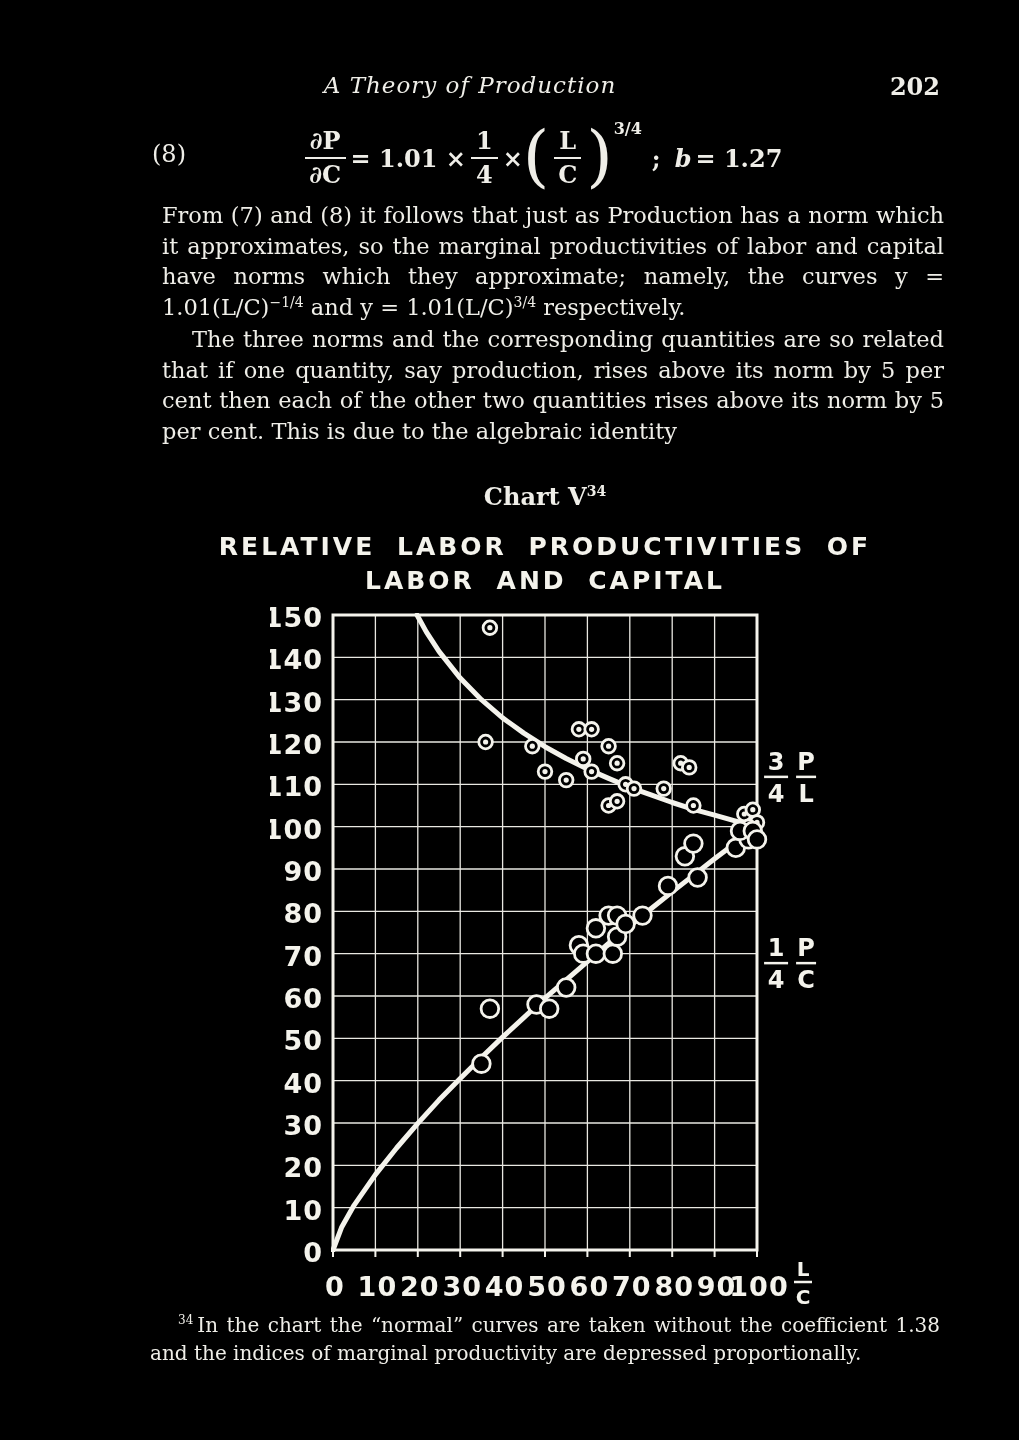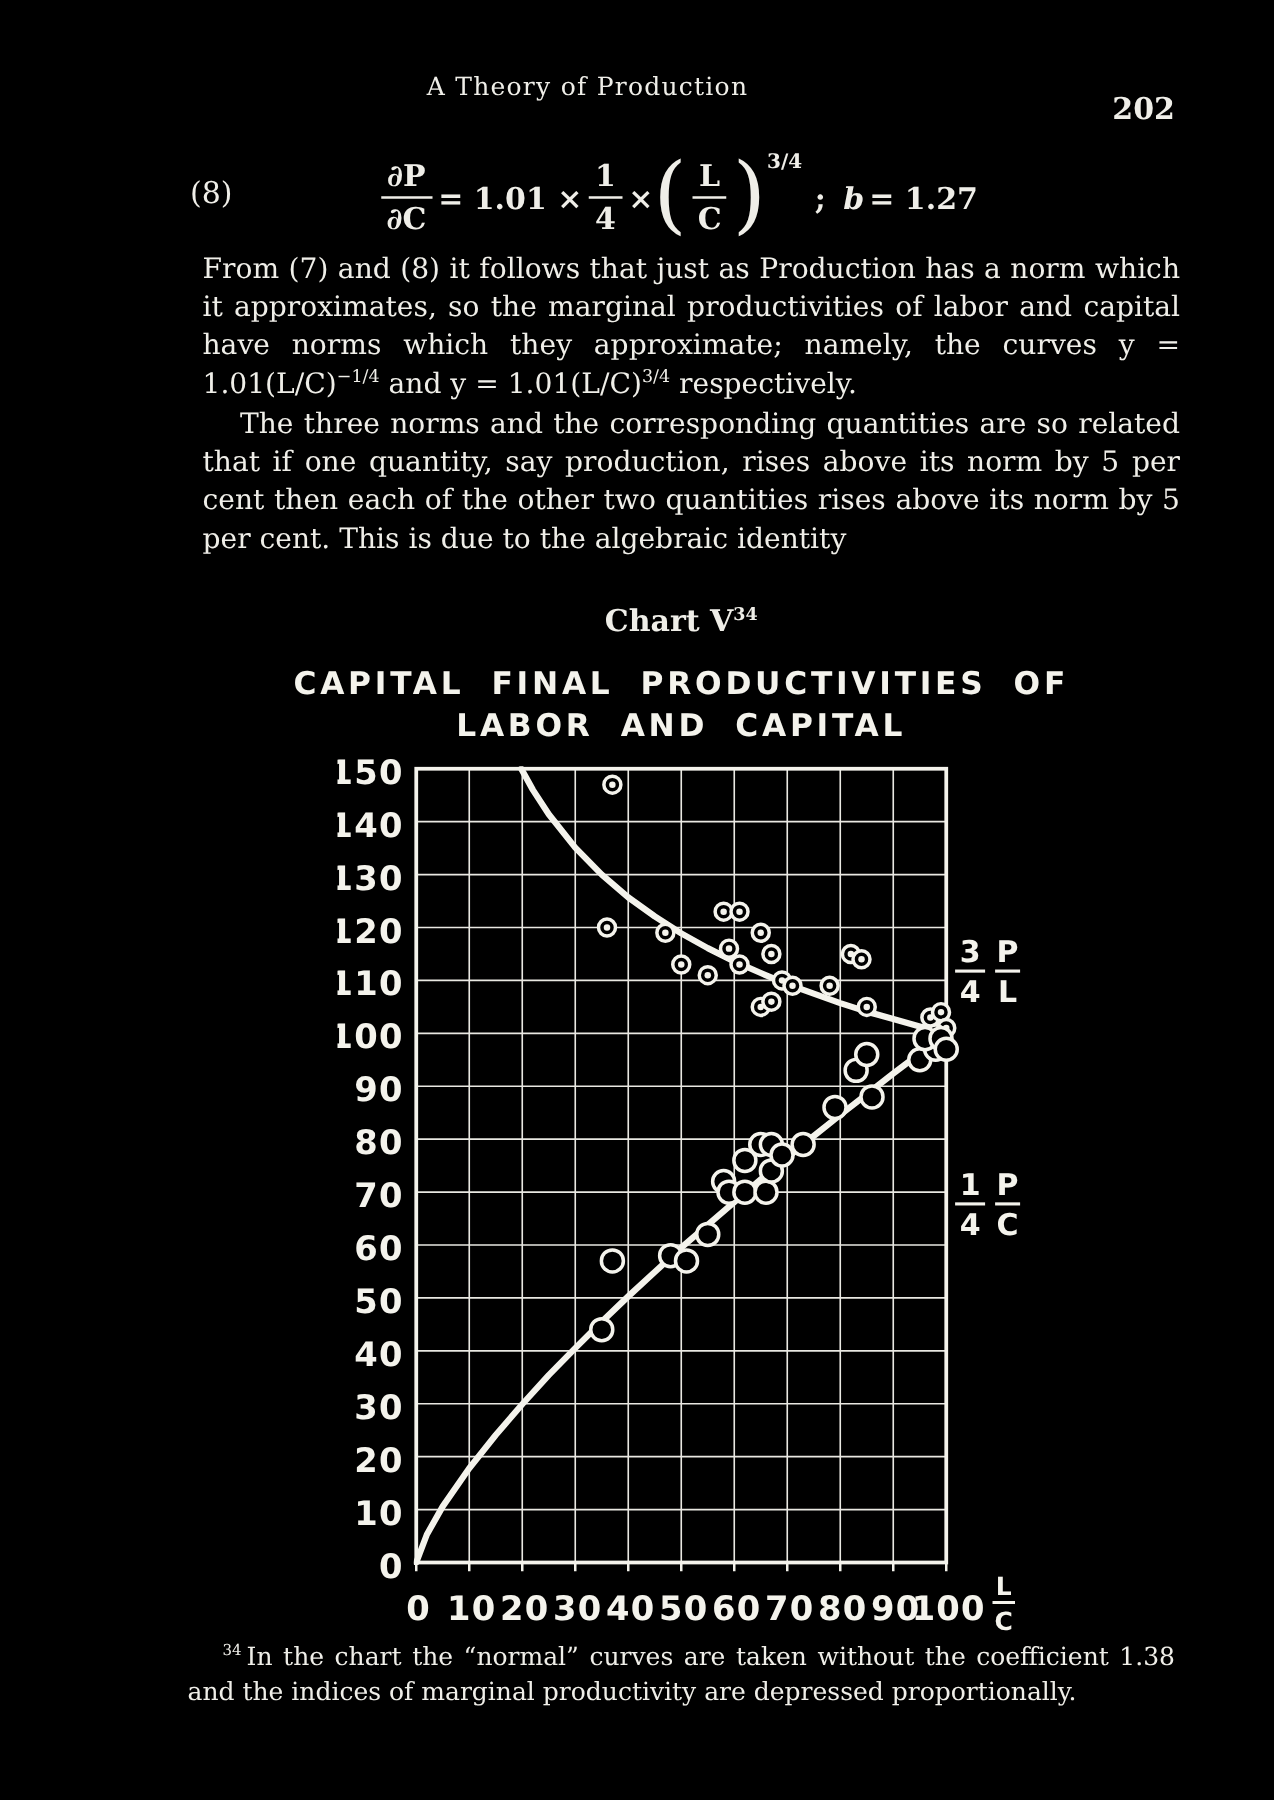--- a/index.html
+++ b/index.html
@@ -6,22 +6,22 @@
   body{
     width:1019px;height:1440px;
     background:#000;
     position:relative;
     overflow:hidden;
     font-family:"DejaVu Serif", serif;
     color:#efeee8;
   }
   
   .running-title{
-    position:absolute;top:57px;left:150px;width:640px;
-    text-align:center;font-size:20px;letter-spacing:1px;
+    position:absolute;top:72px;left:150px;width:640px;
+    text-align:center;font-style:italic;font-size:23px;letter-spacing:1px;
   }
   .page-number{
     position:absolute;top:72px;left:880px;width:60px;
     text-align:right;font-size:24px;font-weight:bold;
   }
   
   .eq-row{
     position:absolute;top:112px;left:150px;width:782px;height:92px;
     display:flex;align-items:center;justify-content:center;
     font-size:24px;font-weight:bold;
@@ -105,21 +105,21 @@
   <span class="eq-exp">3/4</span>
   <span class="eq-semi">;</span>
   <span class="eq-cond"><i>b</i><span>= 1.27</span></span>
 </div>
 
 <p class="body-text p1"><span>From (7) and (8) it follows that just as Production has a norm which it approximates, so the marginal productivities of labor and capital have norms which they approximate; namely, the curves y = 1.01(L/C)</span><sup>−1/4</sup><span> and y = 1.01(L/C)</span><sup>3/4</sup><span> respectively.</span></p>
 
 <p class="body-text p2">The three norms and the corresponding quantities are so related that if one quantity, say production, rises above its norm by 5 per cent then each of the other two quantities rises above its norm by 5 per cent. This is due to the algebraic identity</p>
 
 <div class="chart-heading"><span>Chart V</span><sup>34</sup></div>
-<div class="chart-title ct1">CAPITAL FINAL PRODUCTIVITIES OF</div>
+<div class="chart-title ct1">RELATIVE LABOR PRODUCTIVITIES OF</div>
 <div class="chart-title ct2">LABOR AND CAPITAL</div>
 
 <svg id="chart-svg" width="590" height="710" viewBox="0 0 590 710">
     <defs>
       <clipPath id="plotclip">
         <rect x="61" y="13" width="428" height="639"></rect>
       </clipPath>
     </defs>
     <line x1="63" y1="15" x2="63" y2="650" class="grid"></line>
     <line x1="105.4" y1="15" x2="105.4" y2="650" class="grid"></line>

